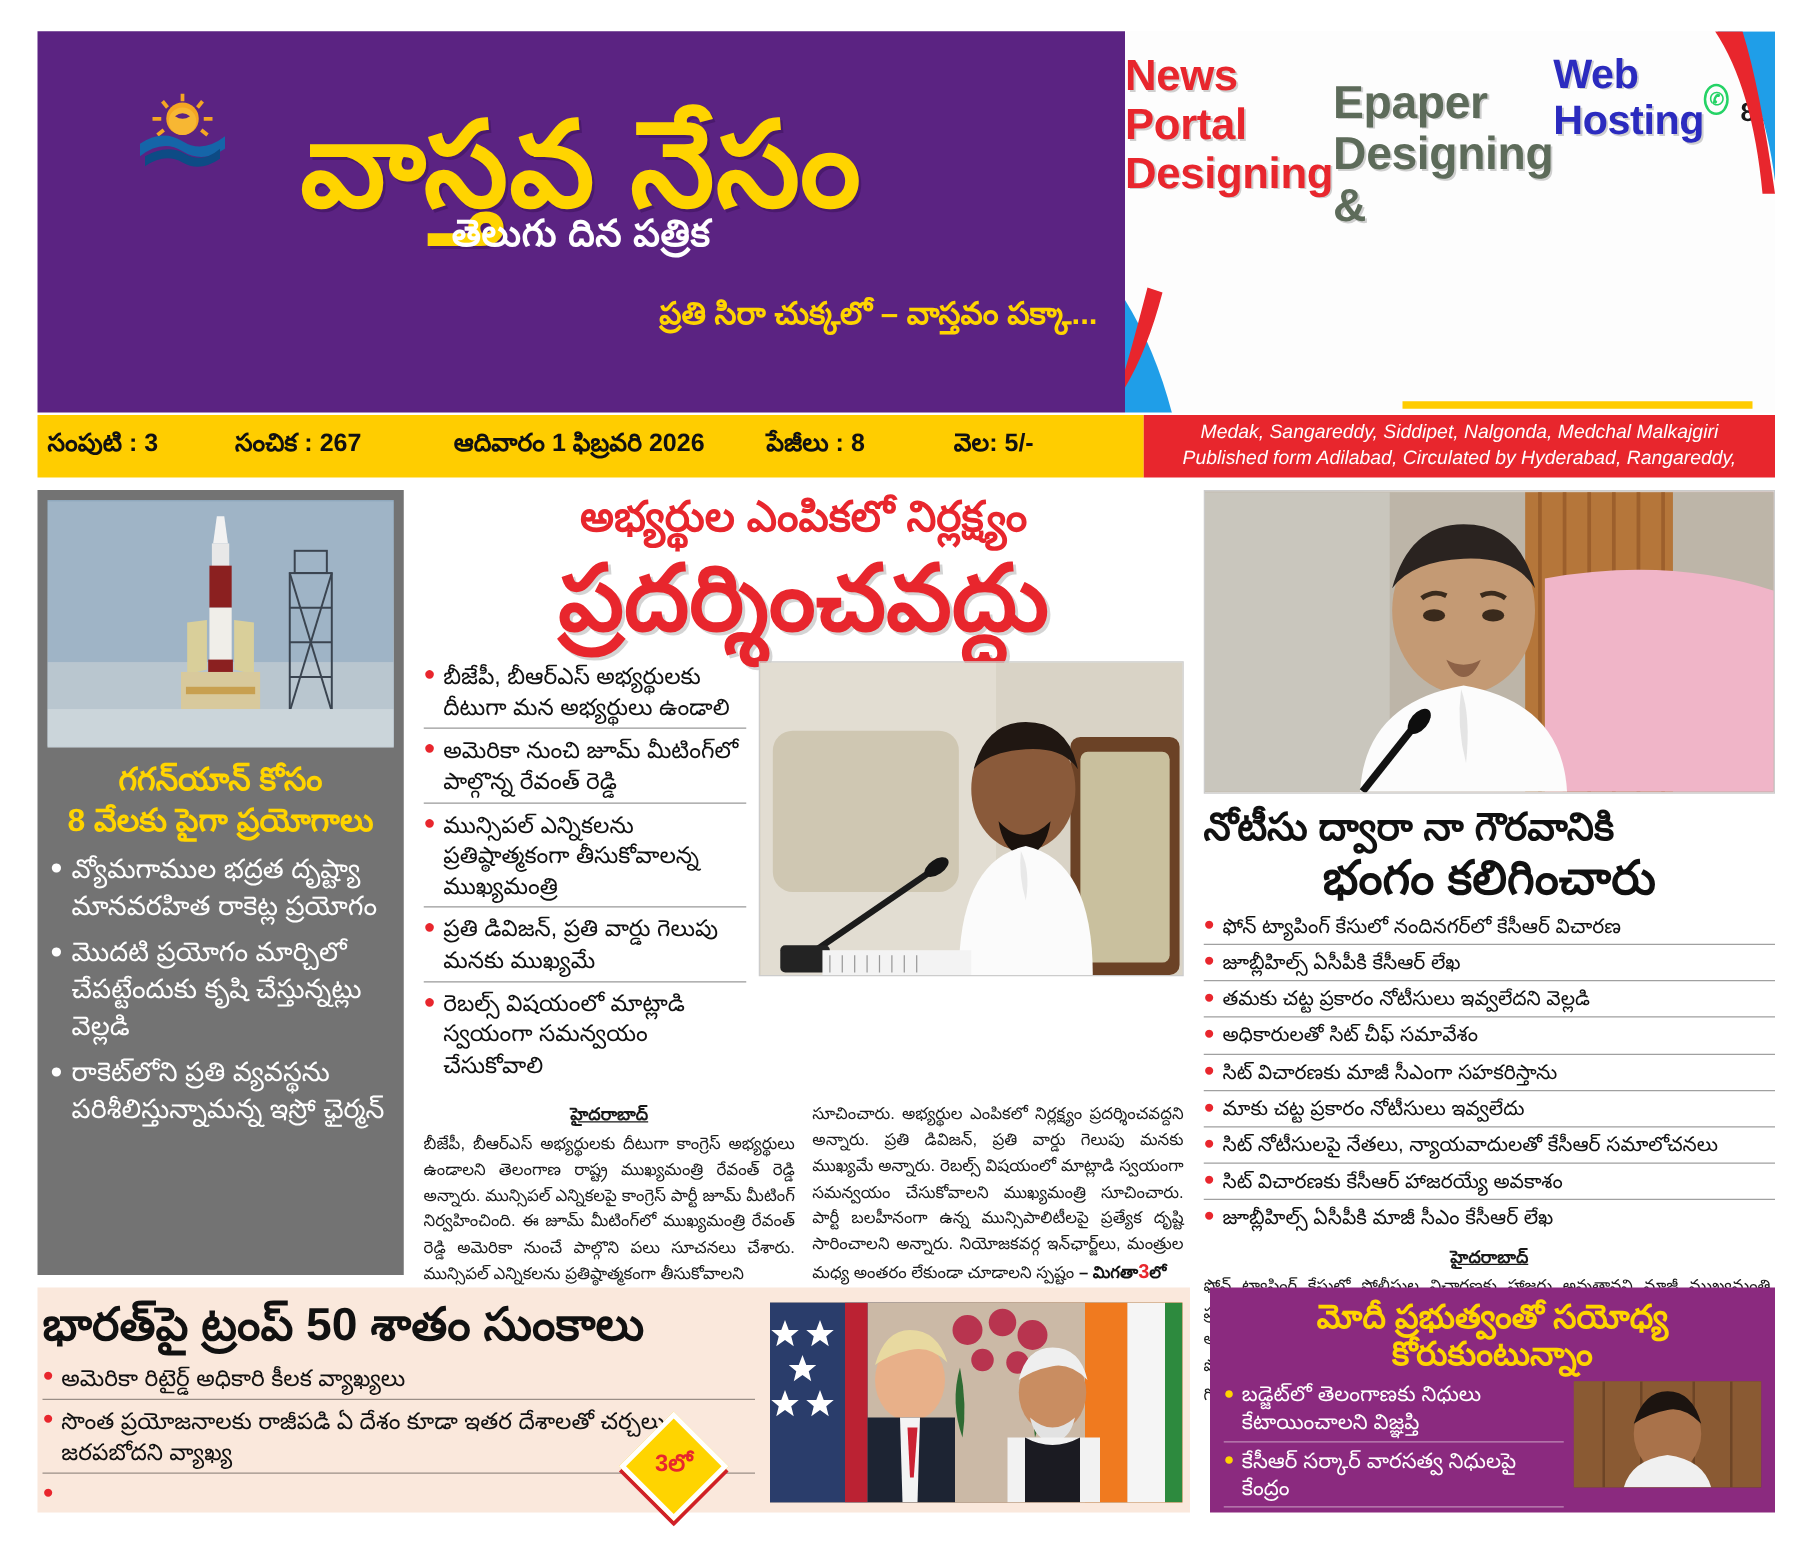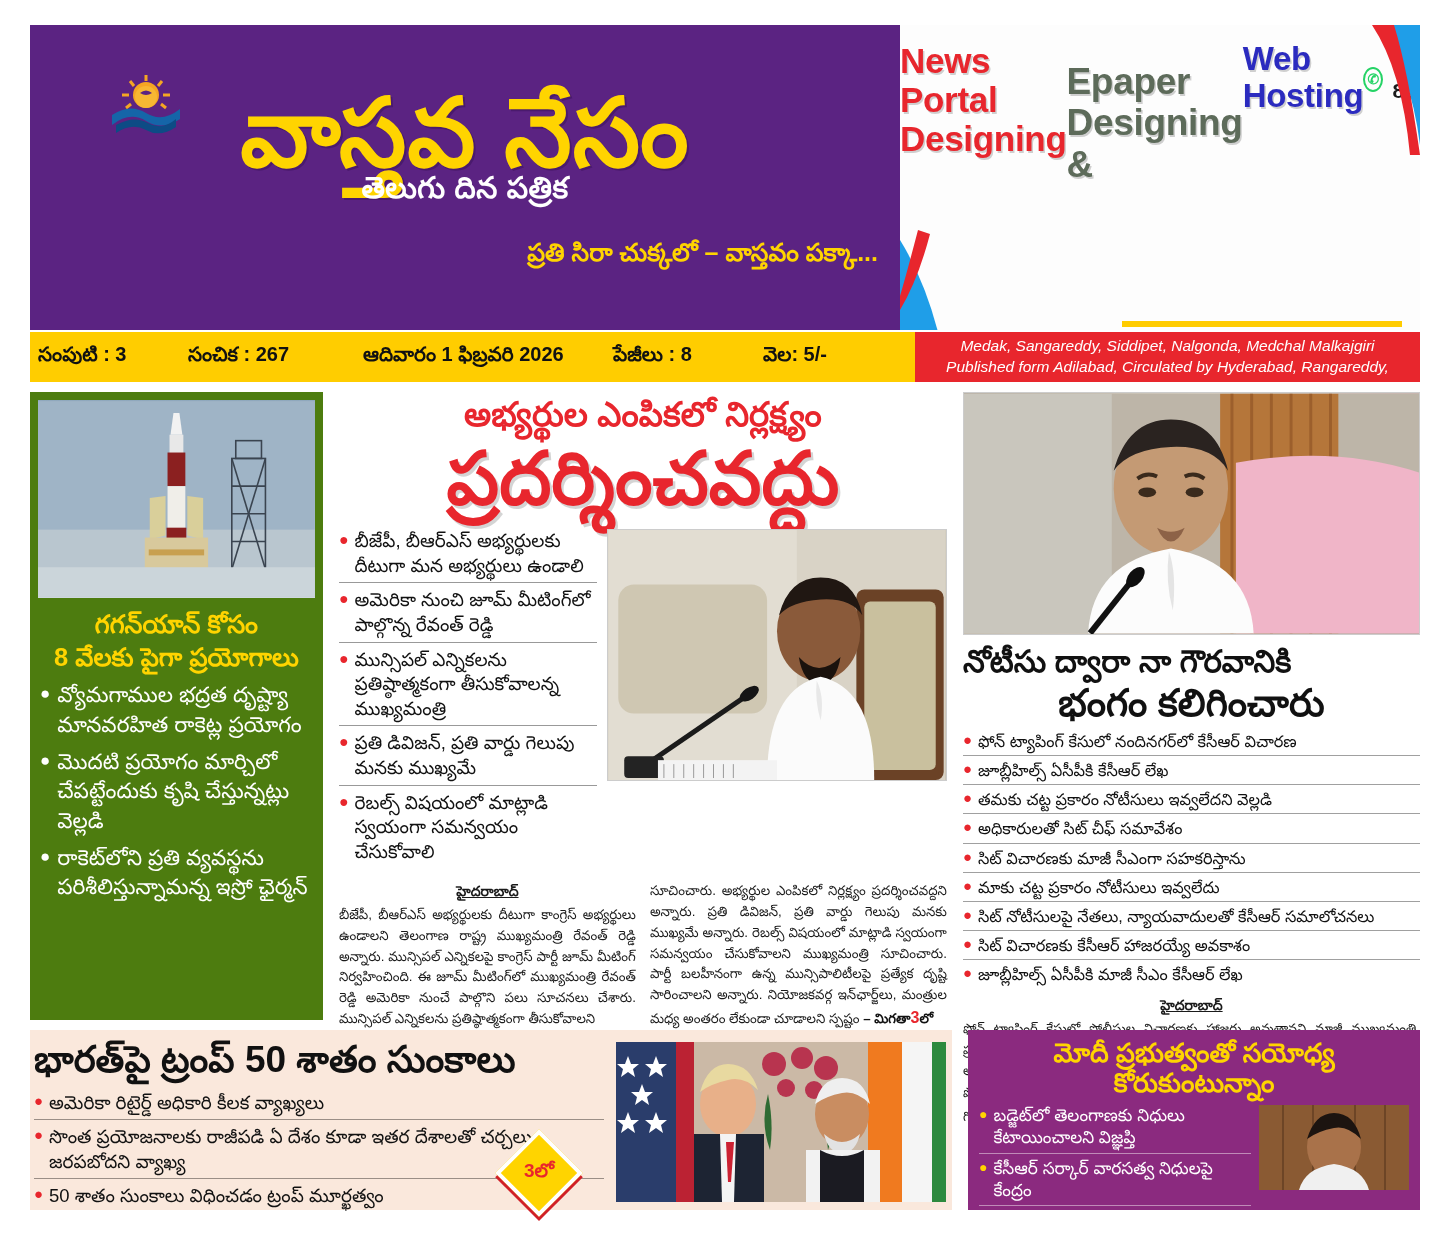--- a/index.html
+++ b/index.html
@@ -71,21 +71,21 @@
     line-height: 1.35; text-align: center; padding: 0 6px; font-weight: 500;
   }
 
   
   .content { display: flex; gap: 16px; margin-top: 10px; height: 628px; }
   .col-left { width: 296px; }
   .col-mid { width: 610px; }
   .col-right { width: 462px; }
 
   
-  .bluebox { background: #4d7c0f; height: 100%; padding: 8px 8px 10px; }
+  .bluebox { background: #737373; height: 100%; padding: 8px 8px 10px; }
   .rocket-img { width: 100%; height: 198px; position: relative; overflow: hidden;
                 background: linear-gradient(180deg,#8fa8bd 0%,#a9bccb 45%,#cfd9de 100%); }
   .bb-head { color: #ffd400; font-size: 25.5px; font-weight: bold; text-align: center;
              line-height: 1.28; margin-top: 10px; }
   .bb-list { margin-top: 8px; padding: 0 2px; }
   .bb-li { display: flex; color: #fff; font-size: 21.5px; line-height: 1.38;
            margin-bottom: 7px; }
   .bb-li .dot { color: #fff; font-size: 17px; margin-right: 7px; line-height: 1.5; }
 
   
@@ -450,21 +450,20 @@
           <div class="bl-li">
               <span class="dot">●</span>
               <span>అమెరికా రిటైర్డ్ అధికారి కీలక వ్యాఖ్యలు</span>
             </div>
           <div class="bl-li">
               <span class="dot">●</span>
               <span>సొంత ప్రయోజనాలకు రాజీపడి ఏ దేశం కూడా ఇతర దేశాలతో చర్చలు జరపబోదని వ్యాఖ్య</span>
             </div>
           <div class="bl-li">
               <span class="dot">●</span>
-              <span>50 శాతం సుంకాలు విధించడం ట్రంప్ మూర్ఖత్వం</span>
             </div>
         </div>
       </div>
       <div class="badge3">
         <span>3లో</span>
       </div>
       <div class="trump-img">
         <svg viewBox="0 0 330 160" style="width:100%;height:100%">
           <rect width="330" height="160" fill="#cbb9a6"></rect>
           <rect x="0" y="0" width="78" height="160" fill="#2a3d6b"></rect>

